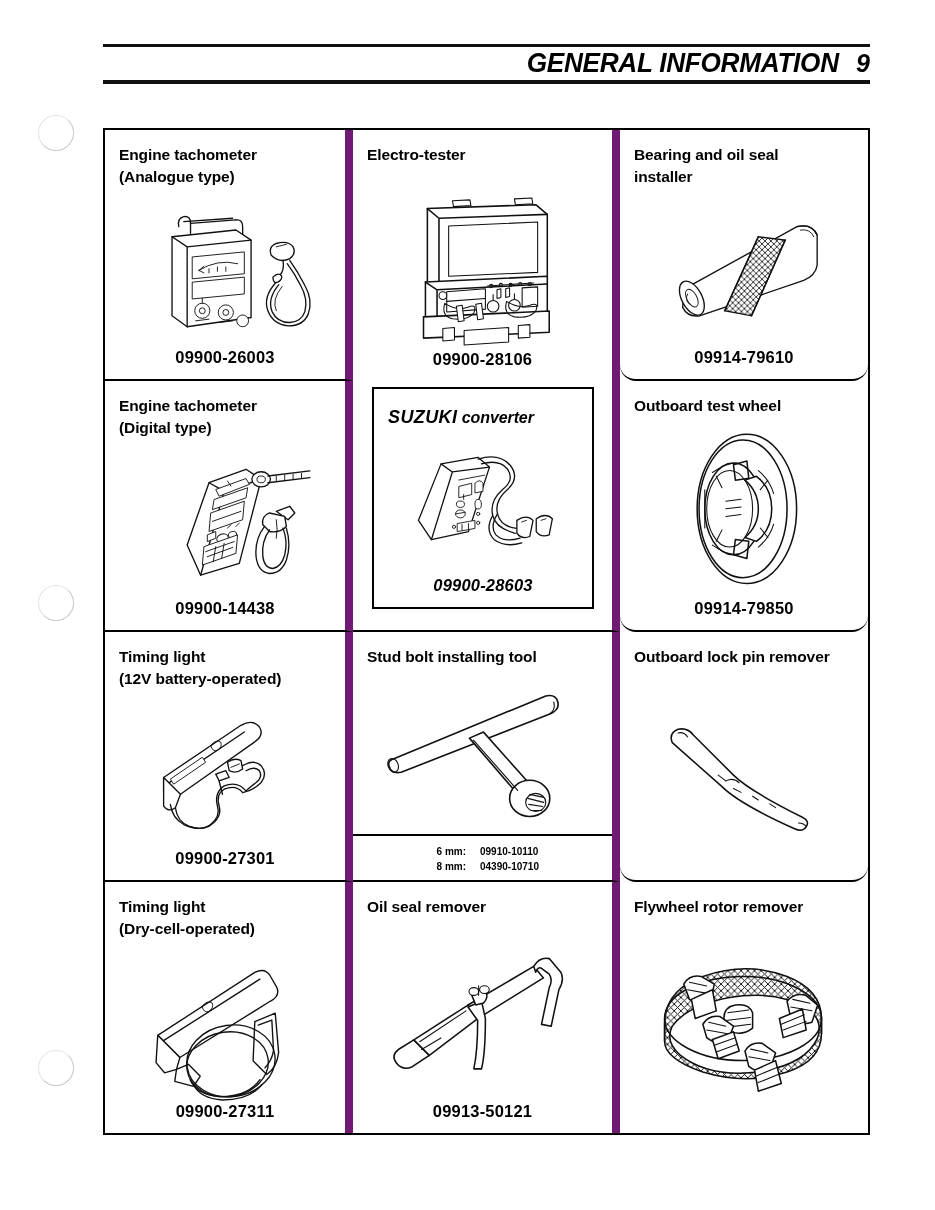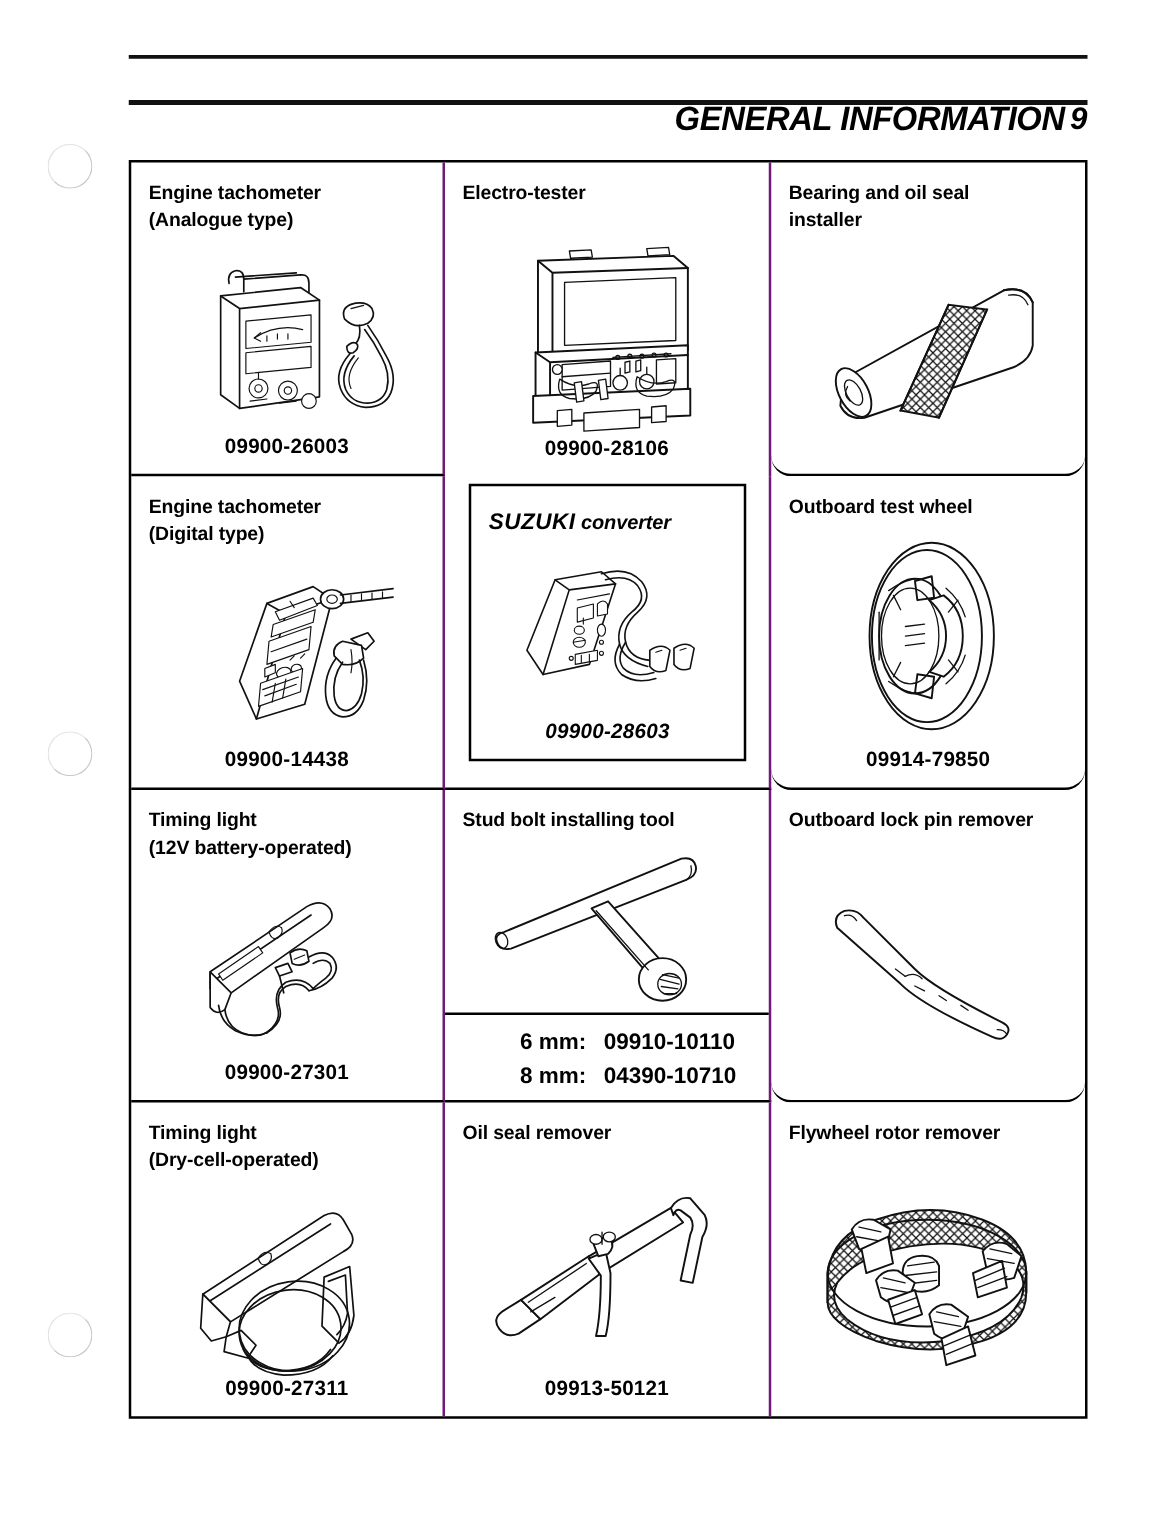--- a/index.html
+++ b/index.html
@@ -33,23 +33,22 @@
   }
   #page-header .rule.top { top: 0; height: 3px; }
   #page-header .rule.bottom { bottom: 0; height: 4px; }
   #header-text {
     position: absolute;
     right: 0;
     top: 2px;
     height: 34px;
     display: flex;
     align-items: center;
-    gap: 4px;
+    gap: 17px;
     white-space: nowrap;
-    margin-top: 32px;
   }
   #header-title {
     font-size: 27px;
     font-weight: bold;
     font-style: italic;
     letter-spacing: -0.3px;
     line-height: 1;
     transform: scaleX(0.97);
     transform-origin: right center;
   }
@@ -80,21 +79,21 @@
     height: 1007px;
     border: 2px solid #000000;
     box-sizing: border-box;
     display: grid;
     grid-template-columns: 1fr 1fr 1fr;
     grid-template-rows: 1fr 1fr 1fr 1fr;
   }
   .tool-cell {
     position: relative;
     box-sizing: border-box;
-    border-right: 2px solid #701a75;
+    border-right: 8px solid #701a75;
     border-bottom: 2px solid #000000;
     padding: 14px 14px 8px 14px;
     display: flex;
     flex-direction: column;
   }
   .tool-cell.col-last { border-right: none; border-radius: 16px; }
   .tool-cell.row-last { border-bottom: none; }
   
   .tool-cell.hide-bottom { border-bottom: none; }
 
@@ -152,21 +151,21 @@
 
   
   .size-table {
     border-top: 2px solid #000000;
     margin: 0 -14px -8px -14px;
     padding: 8px 0 6px 0;
   }
   .size-row {
     display: flex;
     justify-content: center;
-    font-size: 18px;
+    font-size: 10px;
     font-weight: bold;
     line-height: 1.52;
     padding-left: 27px;
   }
   .size-label {
     width: 86px;
     text-align: right;
     padding-right: 14px;
   }
   .size-code {
@@ -290,20 +289,21 @@
         <path class="fl" d="M44 120 L178 46 Q196 42 202 56 L202 92 Q200 104 186 110 L62 152 Q48 154 42 142 Z"></path>
         <path class="hatch" d="M92 146 L132 58 L164 62 L124 152 Z"></path>
         <path class="ln" d="M92 146 L132 58 M124 152 L164 62"></path>
         <ellipse class="fl" cx="53" cy="131" rx="12" ry="22" transform="rotate(-28 53 131)"></ellipse>
         <ellipse class="fl-t" cx="53" cy="131" rx="6" ry="11.5" transform="rotate(-28 53 131)"></ellipse>
         <path class="ln-t" d="M48 126 Q44 133 50 138"></path>
         <path class="ln" d="M178 46 Q196 42 202 56"></path>
         <path class="ln-t" d="M182 50 Q194 48 198 58"></path>
       </svg>
     </div>
+    <div class="tool-part-number">09914-79610</div>
   </div>
 
   <div class="tool-cell">
     <div class="tool-name">Engine tachometer
 (Digital type)</div>
     <div class="tool-art">
       <svg viewBox="0 0 230 190" preserveAspectRatio="xMidYMid meet">
         <path class="fl" d="M70 126 L96 52 L140 36 L158 48 L132 148 L86 162 Z"></path>
         <path class="ln" d="M96 52 L114 62 L158 48 M114 62 L86 162"></path>
         <path class="fl-t" d="M104 60 L140 47 L144 54 L108 68 Z"></path>

